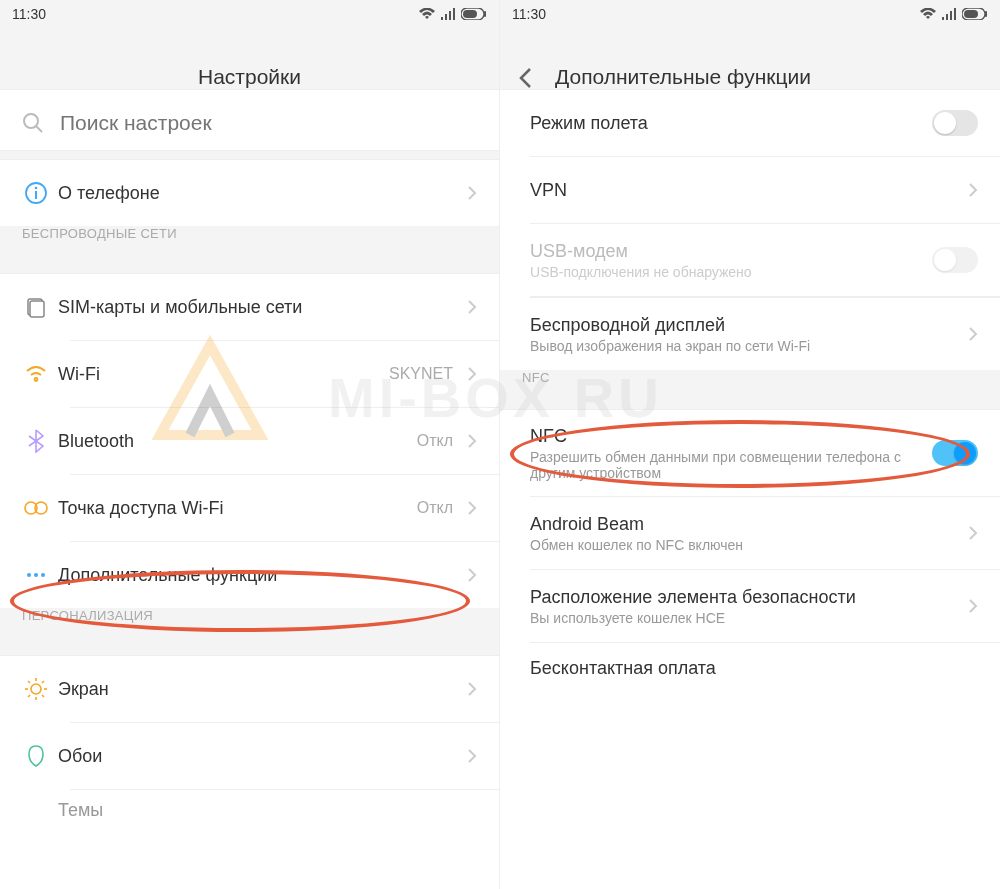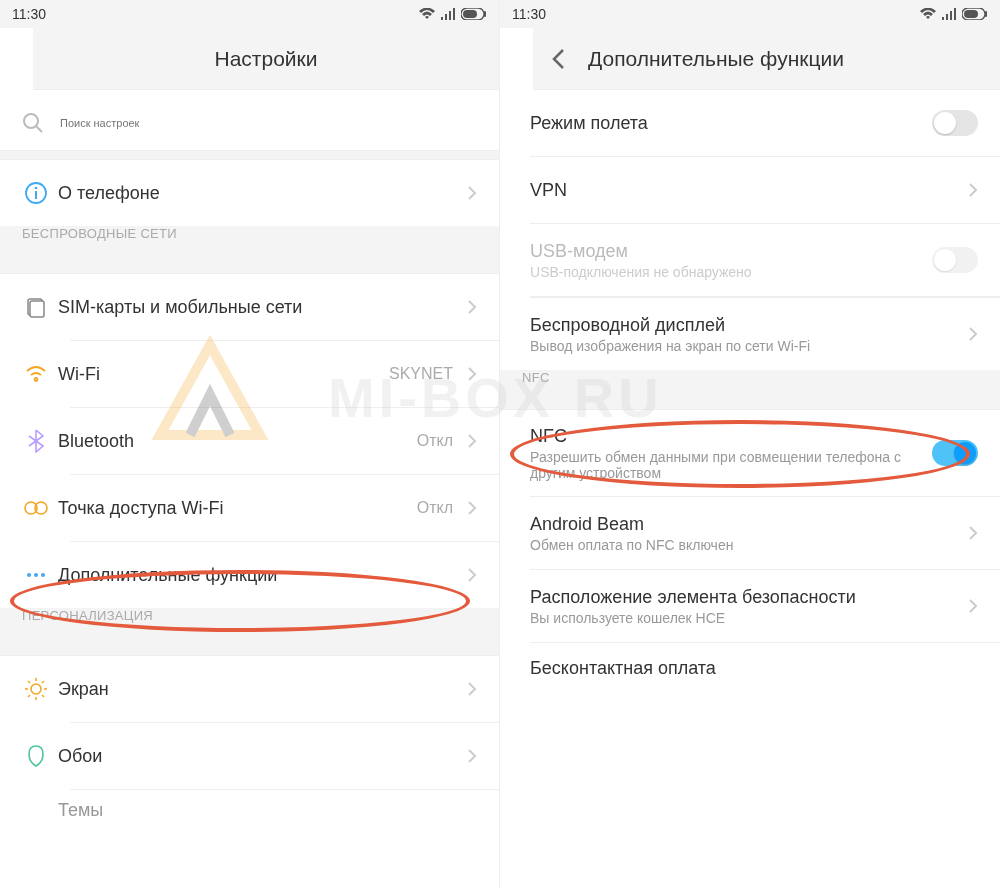--- a/index.html
+++ b/index.html
@@ -2,27 +2,27 @@
 <html><head>
 <meta charset="utf-8">
 <style>
   * { box-sizing: border-box; margin: 0; padding: 0; }
   body { font-family: -apple-system, 'Helvetica Neue', Arial, sans-serif; background: #fff; width: 1000px; height: 889px; overflow: hidden; position: relative; }
   .container { display: flex; width: 1000px; height: 889px; }
   .phone { width: 532px; height: 889px; background: #fff; position: relative; overflow: hidden; }
   .phone-left { border-right: 1px solid #eee; }
   .statusbar { height: 28px; background: #f4f4f4; display: flex; justify-content: space-between; align-items: center; padding: 0 12px; font-size: 14px; color: #333; }
   .status-icons { display: flex; gap: 6px; align-items: center; }
-  .titlebar { height: 62px; background: #f4f4f4; display: flex; align-items: center; justify-content: center; position: relative; border-bottom: 1px solid #eee; margin-left: 33px; }
+  .titlebar { height: 62px; background: #f4f4f4; display: flex; align-items: flex-end; justify-content: center; position: relative; border-bottom: 1px solid #eee; }
   .titlebar-back { position: absolute; left: 18px; color: #666; }
   .titlebar-title { font-size: 21px; font-weight: 500; color: #333; }
   .titlebar-left .titlebar-title { margin: 0 auto; }
   .titlebar-right { justify-content: flex-start; padding-left: 55px; }
   .searchbar { height: 54px; margin: 6px 0 0 0; display: flex; align-items: center; padding: 0 22px; gap: 16px; background: #fff; }
-  .searchbar input { border: none; outline: none; font-size: 11px; color: #999; flex: 1; background: transparent; }
+  .searchbar input { border: none; outline: none; font-size: 21px; color: #999; flex: 1; background: transparent; }
   .row { height: 66px; display: flex; align-items: center; padding: 0 22px 0 18px; background: #fff; gap: 4px; position: relative; }
   .row.tall { height: 72px; }
   .row-icon { width: 36px; display: flex; justify-content: center; align-items: center; flex-shrink: 0; }
   .row-body { flex: 1; display: flex; flex-direction: column; justify-content: center; min-width: 0; }
   .row-label { font-size: 18px; color: #333; }
   .row-sub { font-size: 14px; color: #999; margin-top: 2px; }
   .row-value { font-size: 16px; color: #aaa; margin-right: 10px; }
   .row-chevron { color: #ccc; flex-shrink: 0; }
   .row.disabled .row-label { color: #bbb; }
   .row.disabled .row-sub { color: #ccc; }
@@ -304,21 +304,21 @@
         <span class="row-label">NFC</span>
         <span class="row-sub">Разрешить обмен данными при совмещении телефона с другим устройством</span>
       </div>
       <div class="toggle on"></div>
     </div>
     <div class="divider-full" style="margin-left:30px"></div>
 
     <div class="row tall">
       <div class="row-body" style="padding-left:12px">
         <span class="row-label">Android Beam</span>
-        <span class="row-sub">Обмен оплата по NFC включен</span>
+        <span class="row-sub">Обмен кошелек по NFC включен</span>
       </div>
       <svg class="row-chevron" width="10" height="16" viewBox="0 0 10 16">
           <path d="M2 2 L8 8 L2 14" fill="none" stroke="#ccc" stroke-width="2"></path>
         </svg>
     </div>
     <div class="divider-full" style="margin-left:30px"></div>
 
     <div class="row tall">
       <div class="row-body" style="padding-left:12px">
         <span class="row-label">Расположение элемента безопасности</span>

